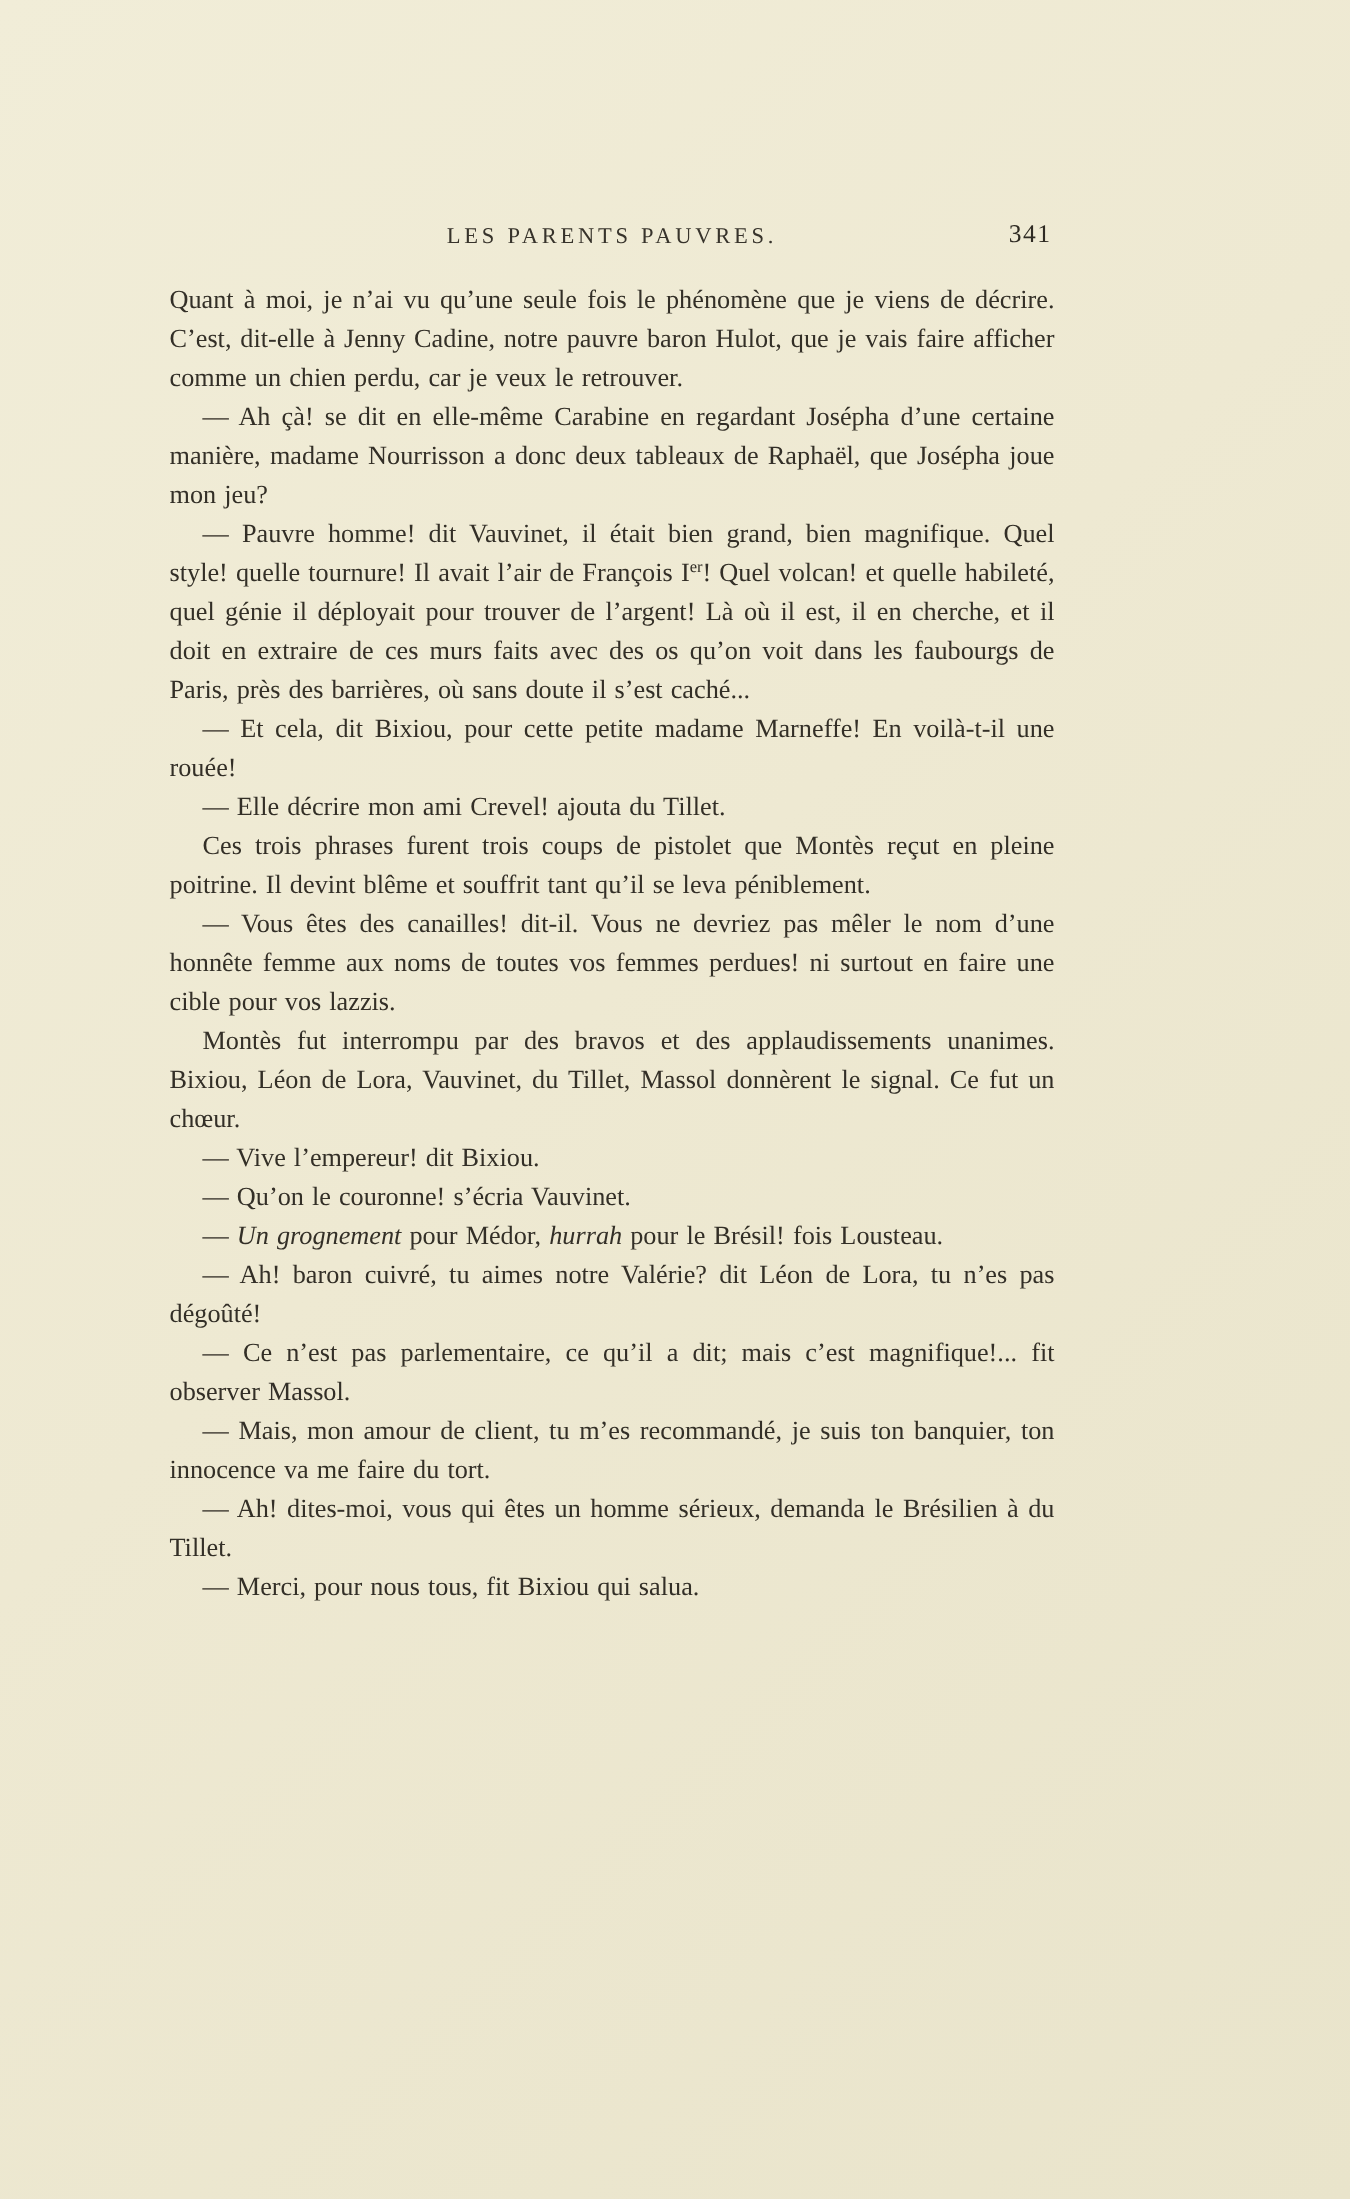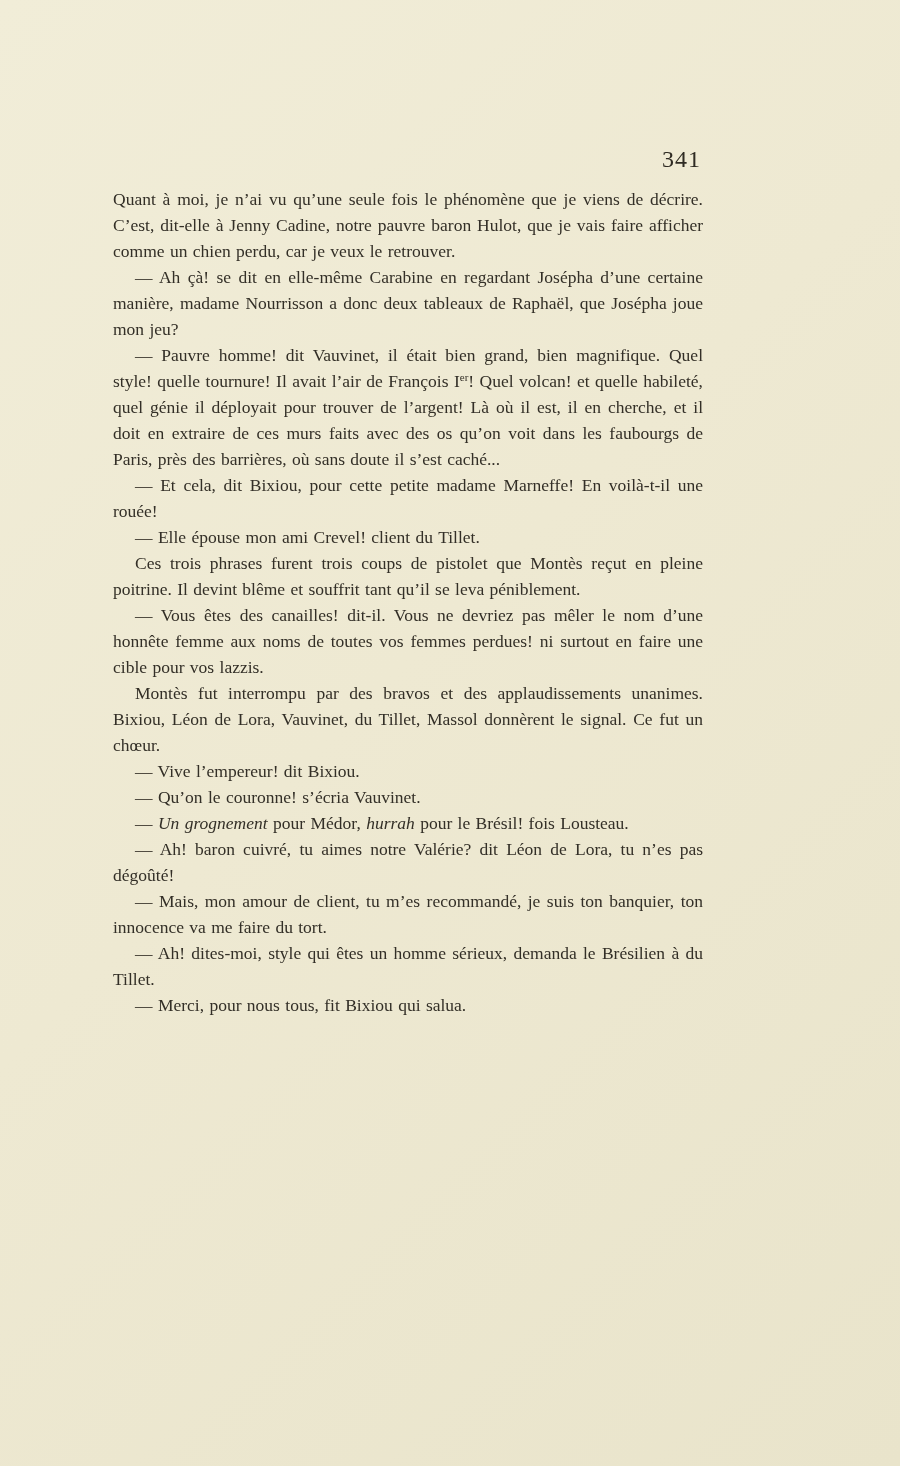--- a/index.html
+++ b/index.html
@@ -34,21 +34,21 @@
     display: block;
     text-align: center;
     font-size: 15px;
     letter-spacing: 2.5px;
     color: #37332b;
   }
   .page-number {
     position: absolute;
     right: 2px;
     top: -4px;
-    font-size: 24px;
+    font-size: 17px;
     letter-spacing: 1px;
     color: #2f2b23;
   }
   .page-body p {
     margin: 0;
     font-size: 17.5px;
     line-height: 26px;
     text-align: justify;
     text-indent: 22px;
     word-spacing: 1px;
@@ -65,35 +65,37 @@
     vertical-align: 6px;
   }
 </style>
 </head>
 <body>
 
 <div class="scan-page">
   <div class="text-column">
 
     <div class="page-header">
+      <span class="running-title">LES PARENTS PAUVRES.</span>
       <span class="page-number">341</span>
     </div>
 
     <div class="page-body">
       <p class="noindent">Quant à moi, je n’ai vu qu’une seule fois le phénomène que je viens de décrire. C’est, dit-elle à Jenny Cadine, notre pauvre baron Hulot, que je vais faire afficher comme un chien perdu, car je veux le retrouver.</p>
       <p>— Ah çà! se dit en elle-même Carabine en regardant Josépha d’une certaine manière, madame Nourrisson a donc deux tableaux de Raphaël, que Josépha joue mon jeu?</p>
       <p><span>— Pauvre homme! dit Vauvinet, il était bien grand, bien magnifique. Quel style! quelle tournure! Il avait l’air de François I</span><sup class="ord">er</sup><span>! Quel volcan! et quelle habileté, quel génie il déployait pour trouver de l’argent! Là où il est, il en cherche, et il doit en extraire de ces murs faits avec des os qu’on voit dans les faubourgs de Paris, près des barrières, où sans doute il s’est caché...</span></p>
       <p>— Et cela, dit Bixiou, pour cette petite madame Marneffe! En voilà-t-il une rouée!</p>
-      <p>— Elle épouse mon ami Crevel! client du Tillet.</p>
+      <p>— Elle décrire mon ami Crevel! ajouta du Tillet.</p>
       <p>Ces trois phrases furent trois coups de pistolet que Montès reçut en pleine poitrine. Il devint blême et souffrit tant qu’il se leva péniblement.</p>
       <p>— Vous êtes des canailles! dit-il. Vous ne devriez pas mêler le nom d’une honnête femme aux noms de toutes vos femmes perdues! ni surtout en faire une cible pour vos lazzis.</p>
       <p>Montès fut interrompu par des bravos et des applaudissements unanimes. Bixiou, Léon de Lora, Vauvinet, du Tillet, Massol donnèrent le signal. Ce fut un chœur.</p>
       <p>— Vive l’empereur! dit Bixiou.</p>
       <p>— Qu’on le couronne! s’écria Vauvinet.</p>
       <p><span>— </span><span class="it">Un grognement</span><span> pour Médor, </span><span class="it">hurrah</span><span> pour le Brésil! fois Lousteau.</span></p>
       <p>— Ah! baron cuivré, tu aimes notre Valérie? dit Léon de Lora, tu n’es pas dégoûté!</p>
+      <p>— Ce n’est pas parlementaire, ce qu’il a dit; mais c’est magnifique!... fit observer Massol.</p>
       <p>— Mais, mon amour de client, tu m’es recommandé, je suis ton banquier, ton innocence va me faire du tort.</p>
-      <p>— Ah! dites-moi, style qui êtes un homme sérieux, demanda le Brésilien à du Tillet.</p>
+      <p>— Ah! dites-moi, vous qui êtes un homme sérieux, demanda le Brésilien à du Tillet.</p>
       <p>— Merci, pour nous tous, fit Bixiou qui salua.</p>
     </div>
 
   </div>
 </div>
 
 </body></html>

